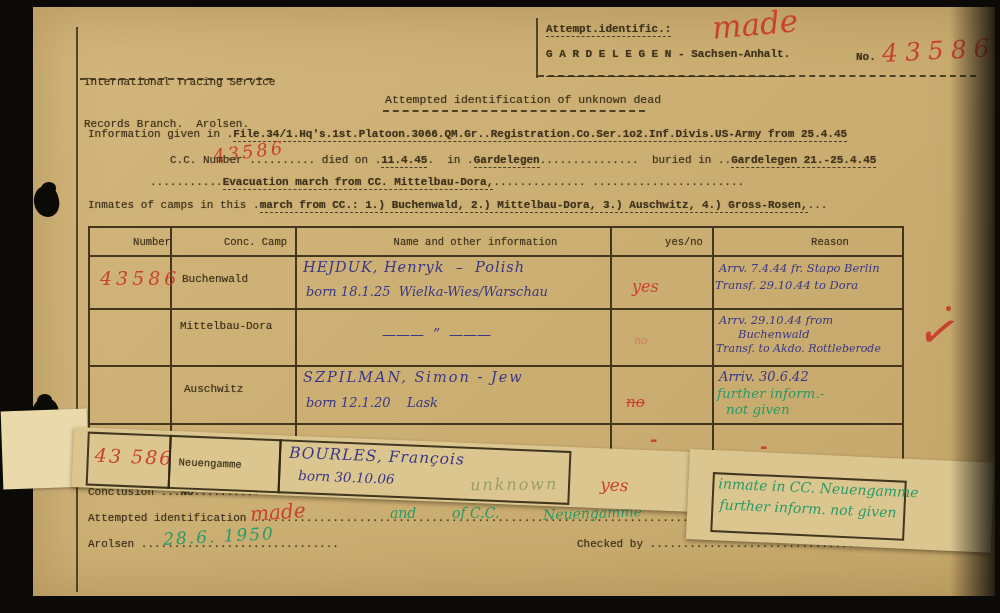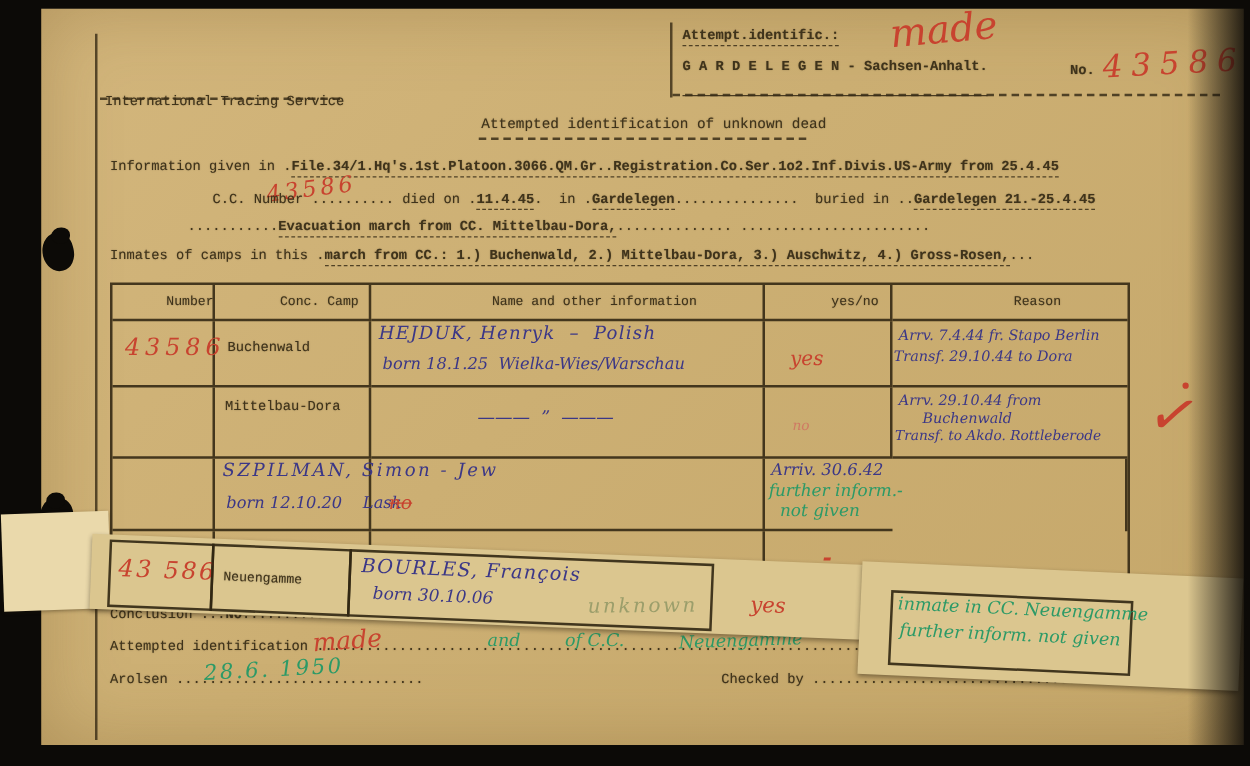--- a/index.html
+++ b/index.html
@@ -51,20 +51,21 @@
 <div id="paper" class="abs"></div>
 <div id="margin-line" class="abs"></div>
 
 <div class="abs hole" style="left:34px;top:186px;width:25px;height:31px;transform:rotate(-14deg);"></div>
 <div class="abs hole" style="left:41px;top:182px;width:15px;height:13px;"></div>
 <div class="abs hole" style="left:32px;top:398px;width:27px;height:31px;transform:rotate(-10deg);"></div>
 <div class="abs hole" style="left:37px;top:394px;width:15px;height:13px;"></div>
 
 <div class="abs typed" style="left:84px;top:47px;line-height:14px;">
   <div>International Tracing Service</div>
+  <div>Records Branch.  Arolsen.</div>
 </div>
 <div class="abs dashline" style="left:80px;top:78px;width:192px;"></div>
 
 <div class="abs" style="left:536px;top:18px;height:60px;border-left:2px solid rgba(55,42,20,.8);"></div>
 <div class="abs typed bold" style="left:546px;top:23px;"><span class="u">Attempt.identific.:</span></div>
 <div class="abs hw red" style="left:712px;top:6px;font-size:31px;transform:rotate(-5deg);">made</div>
 <div class="abs typed bold" style="left:546px;top:48px;"><span class="usolid">G A R D E L E G E N - Sachsen-Anhalt.</span></div>
 <div class="abs typed bold" style="left:856px;top:51px;">No.</div>
 <div class="abs hw red" style="left:882px;top:36px;font-size:25px;letter-spacing:7px;transform:rotate(-3deg);">43586</div>
 <div class="abs dashline" style="left:538px;top:75px;width:438px;"></div>
@@ -118,22 +119,25 @@
       <span class="abs hw fadedred" style="left:22px;top:24px;font-size:11px;">no</span>
     </div>
   <div class="noR">
     <span class="abs hw blue" style="left:5px;top:3px;font-size:11.5px;">Arrv. 29.10.44 from</span>
     <span class="abs hw blue" style="left:24px;top:17px;font-size:11.5px;">Buchenwald</span>
     <span class="abs hw blue" style="left:2px;top:32px;font-size:11px;">Transf. to Akdo. Rottleberode</span>
   </div>
 
   <div></div>
   <div>
+      <span class="abs typed" style="left:12px;top:16px;">Auschwitz</span>
+    </div>
+  <div>
     <span class="abs hw blue" style="left:6px;top:2px;font-size:14.5px;letter-spacing:2px;">SZPILMAN, Simon - Jew</span>
-    <span class="abs hw blue" style="left:9px;top:28px;font-size:13px;">born 12.10.20    Lask</span>
+    <span class="abs hw blue" style="left:9px;top:28px;font-size:13px;">born 12.1.20    Lask</span>
   </div>
   <div>
       <span class="abs hw red" style="left:14px;top:26px;font-size:15px;text-decoration:line-through;">no</span>
     </div>
   <div class="noR">
     <span class="abs hw blue" style="left:5px;top:2px;font-size:13px;">Arriv. 30.6.42</span>
     <span class="abs hw green" style="left:3px;top:18px;font-size:13.5px;">further inform.-</span>
     <span class="abs hw green" style="left:12px;top:34px;font-size:13.5px;">not given</span>
   </div>
 

